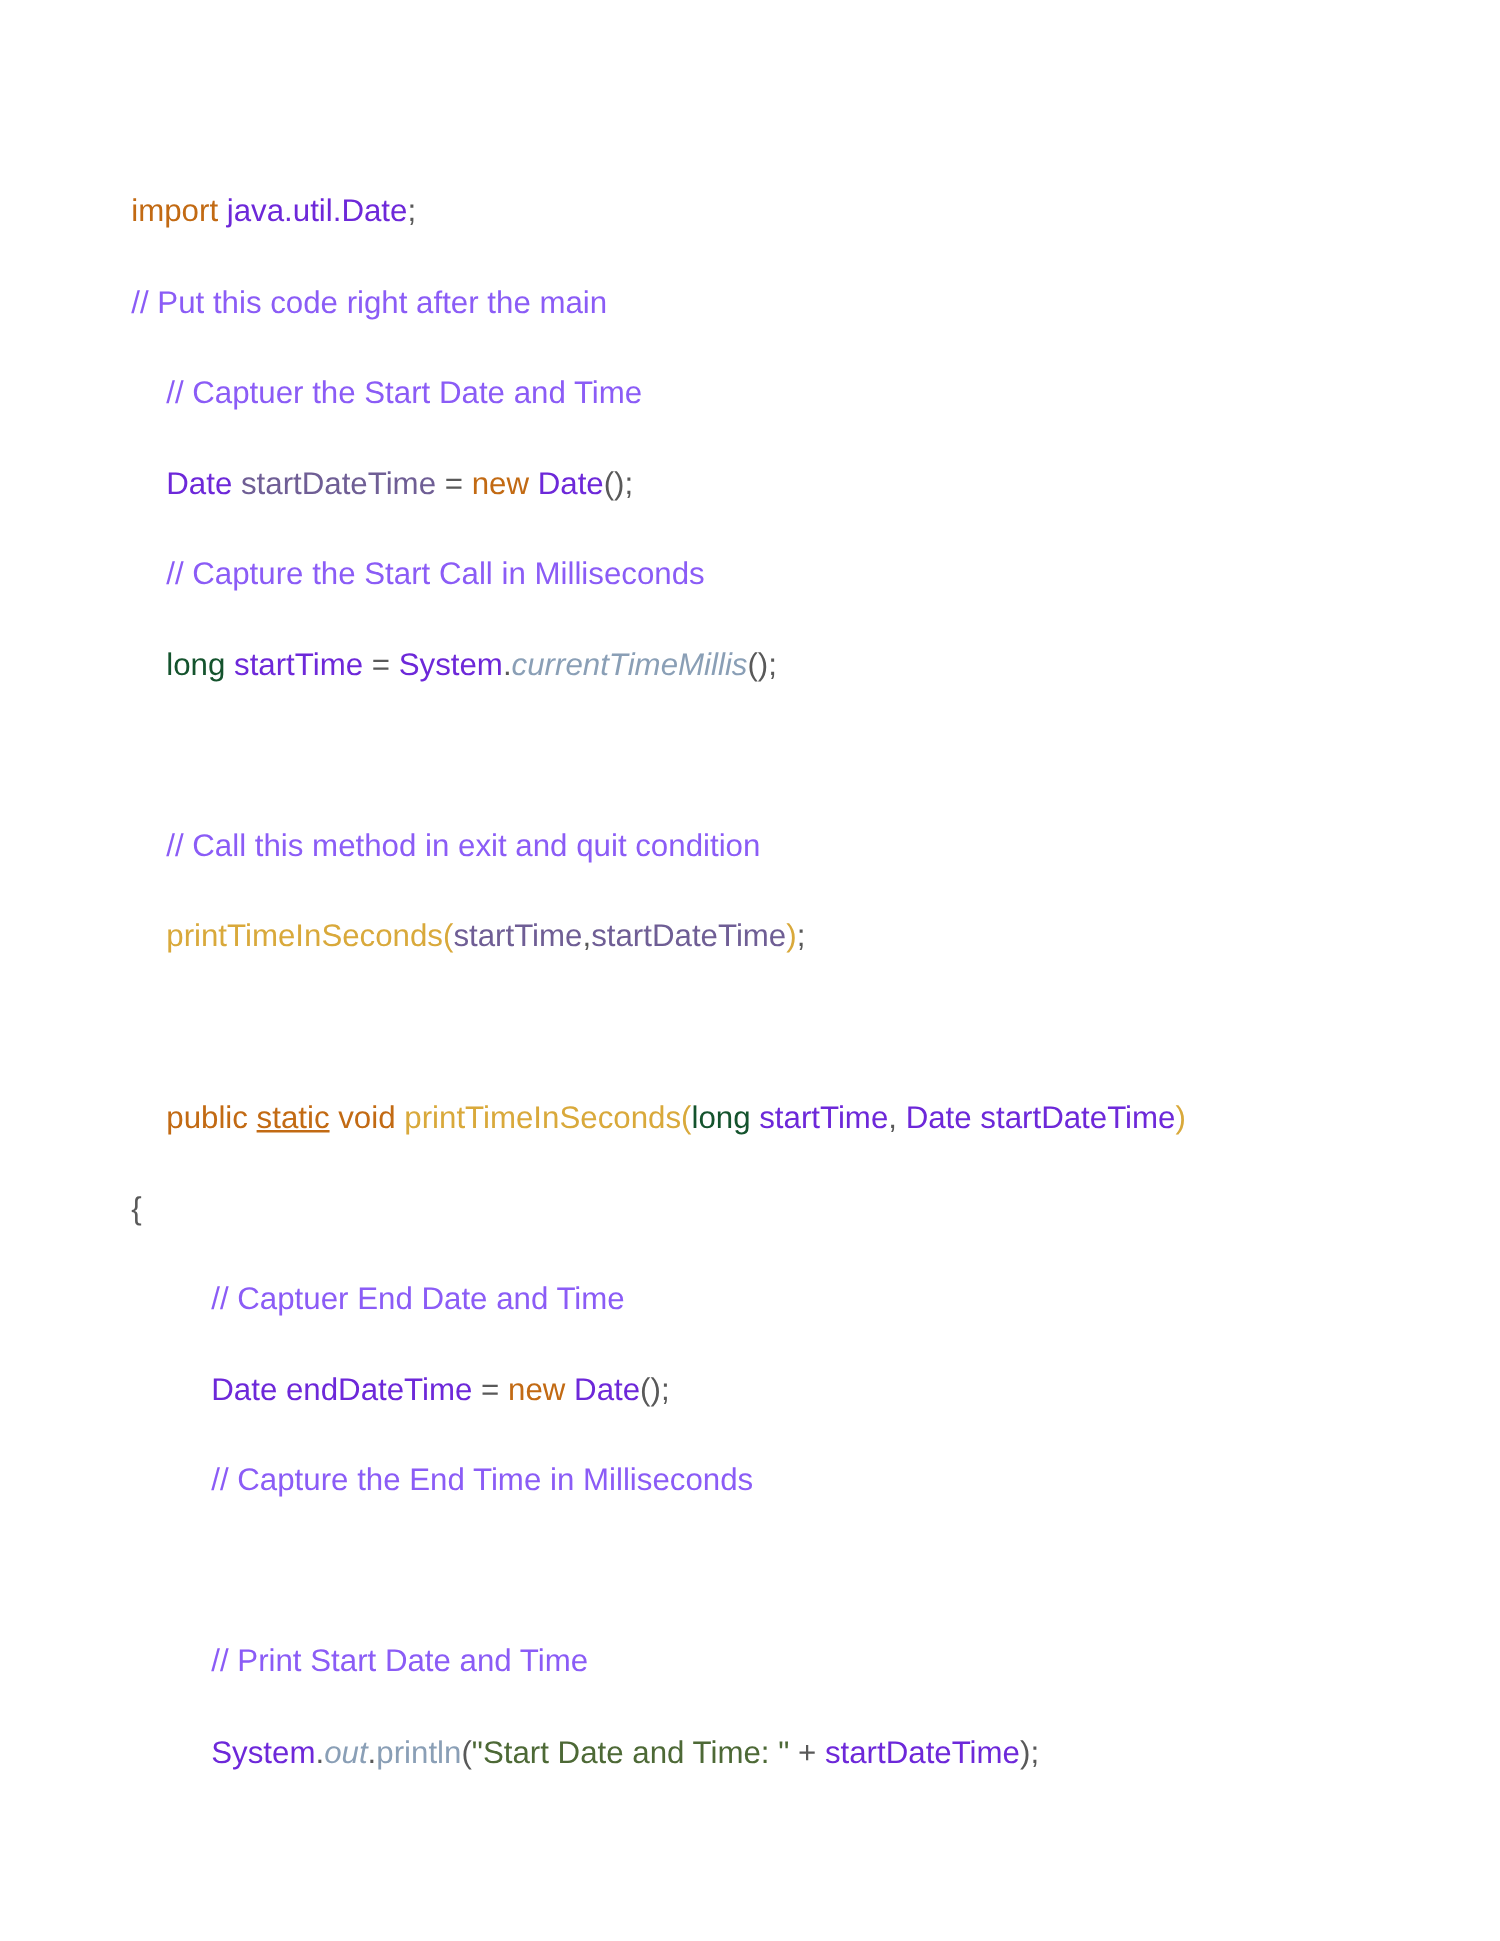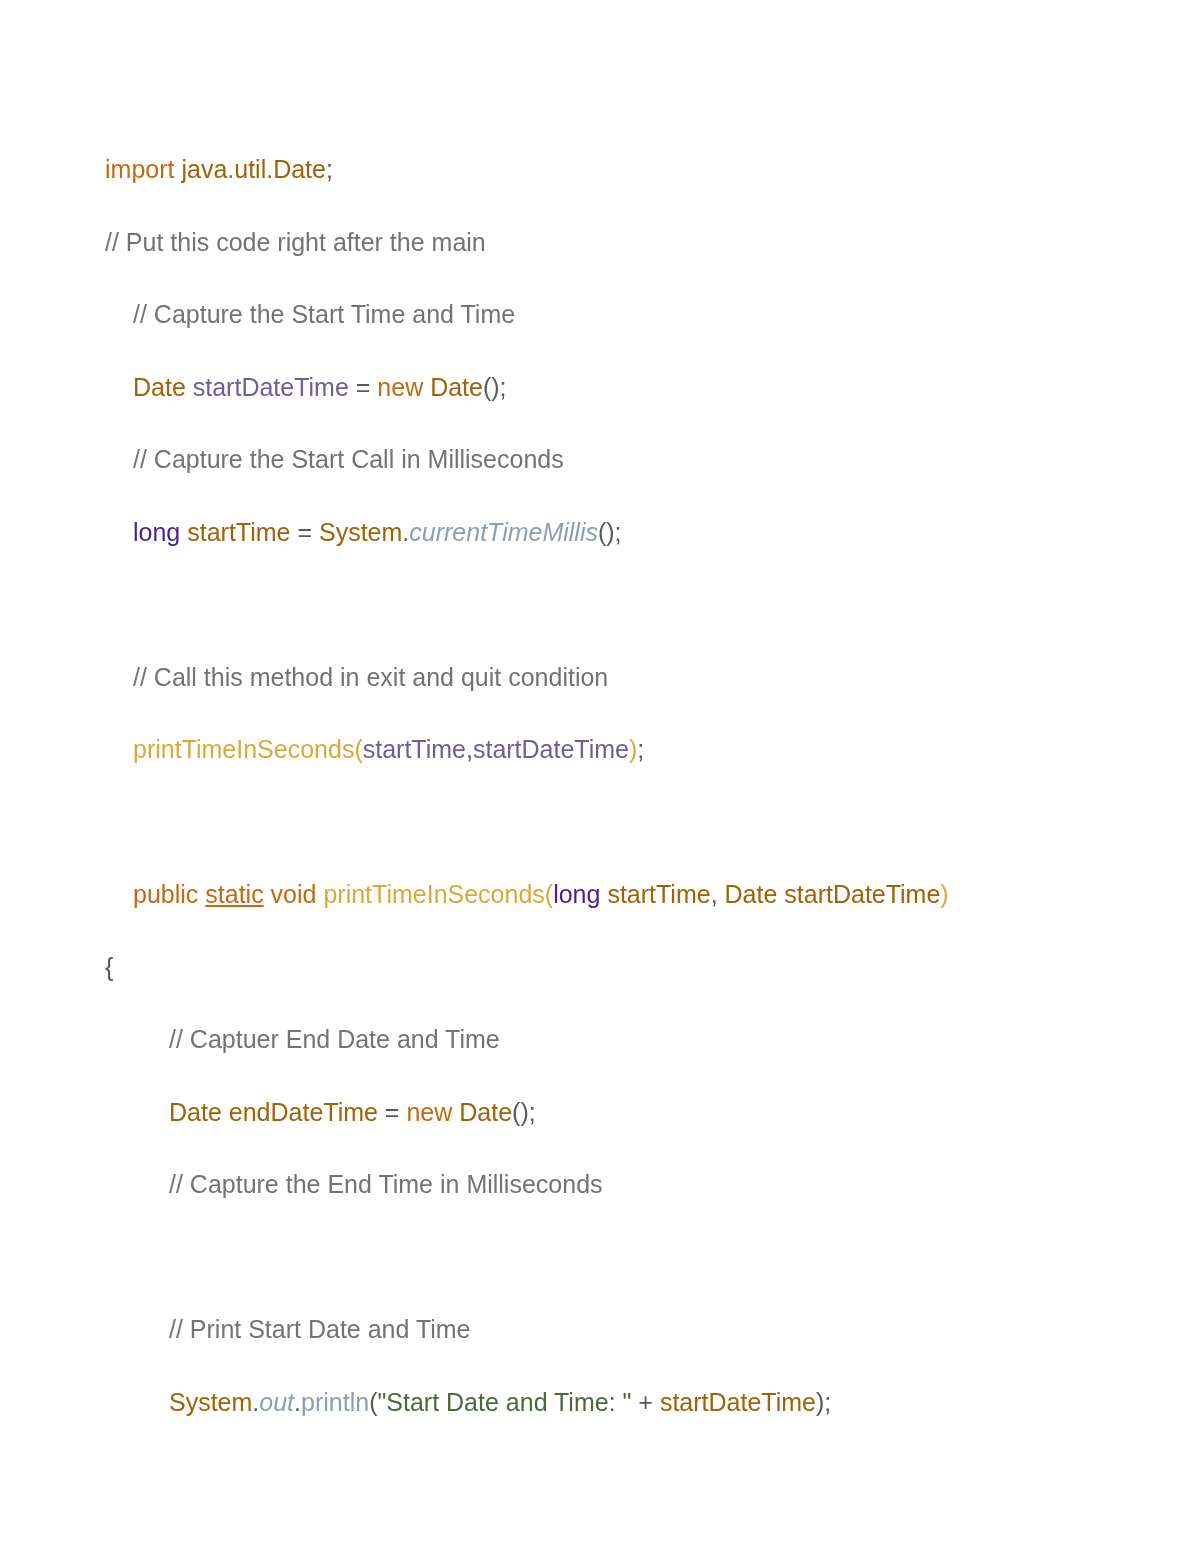--- a/index.html
+++ b/index.html
@@ -9,44 +9,44 @@
     font-size: 25px;
     line-height: 1.45;
     padding: 115px 90px 90px 105px;
     width: 1200px;
   }
   .code-block {
     white-space: pre;
     color: #595959;
   }
   .kw-import { color: #c26a13; }
-  .kw-long { color: #4c1d95; }
+  .kw-long { color: #14532d; }
   .kw-new { color: #c26a13; }
   .kw-public { color: #c26a13; }
   .kw-static { color: #c26a13; text-decoration: underline; }
   .kw-void { color: #c26a13; }
-  .classname { color: #a16207; }
+  .classname { color: #6d28d9; }
   .method-call { color: #8a9fb6; }
   .method-italic { color: #8a9fb6; font-style: italic; }
   .method-def { color: #d9a93b; margin-top: 28px; }
   .varname { color: #6f5e95; }
-  .comment { color: #737373; }
+  .comment { color: #8b5cf6; }
   .string { color: #4d6936; }
   .punct { color: #595959; }
   .paren-yellow { color: #d9a93b; }
   .indent1 { padding-left: 28px; display: inline-block; }
   .indent2 { padding-left: 64px; display: inline-block; }
 </style>
 </head>
 <body>
 
 <div class="code-block">
 <div><span class="kw-import">import</span><span class="punct"> </span><span class="classname">java.util.Date</span><span class="punct">;</span></div>
 <div><span class="comment">// Put this code right after the main</span></div>
-<div><span class="indent1"></span><span class="comment">// Capture the Start Time and Time</span></div>
+<div><span class="indent1"></span><span class="comment">// Captuer the Start Date and Time</span></div>
 <div><span class="indent1"></span><span class="classname">Date</span><span class="punct"> </span><span class="varname">startDateTime</span><span class="punct"> = </span><span class="kw-new">new</span><span class="punct"> </span><span class="classname">Date</span><span class="punct">();</span></div>
 <div><span class="indent1"></span><span class="comment">// Capture the Start Call in Milliseconds</span></div>
 <div><span class="indent1"></span><span class="kw-long">long</span><span class="punct"> </span><span class="classname">startTime</span><span class="punct"> = </span><span class="classname">System</span><span class="punct">.</span><span class="method-italic">currentTimeMillis</span><span class="punct">();</span></div>
 <div>&nbsp;</div>
 <div><span class="indent1"></span><span class="comment">// Call this method in exit and quit condition</span></div>
 <div><span class="indent1"></span><span class="method-def">printTimeInSeconds</span><span class="paren-yellow">(</span><span class="varname">startTime</span><span class="punct">,</span><span class="varname">startDateTime</span><span class="paren-yellow">)</span><span class="punct">;</span></div>
 <div>&nbsp;</div>
 <div><span class="indent1"></span><span class="kw-public">public</span><span class="punct"> </span><span class="kw-static">static</span><span class="punct"> </span><span class="kw-void">void</span><span class="punct"> </span><span class="method-def">printTimeInSeconds</span><span class="paren-yellow">(</span><span class="kw-long">long</span><span class="punct"> </span><span class="classname">startTime</span><span class="punct">, </span><span class="classname">Date</span><span class="punct"> </span><span class="classname">startDateTime</span><span class="paren-yellow">)</span></div>
 <div><span class="punct">{</span></div>
 <div><span class="indent2"></span><span class="comment">// Captuer End Date and Time</span></div>

